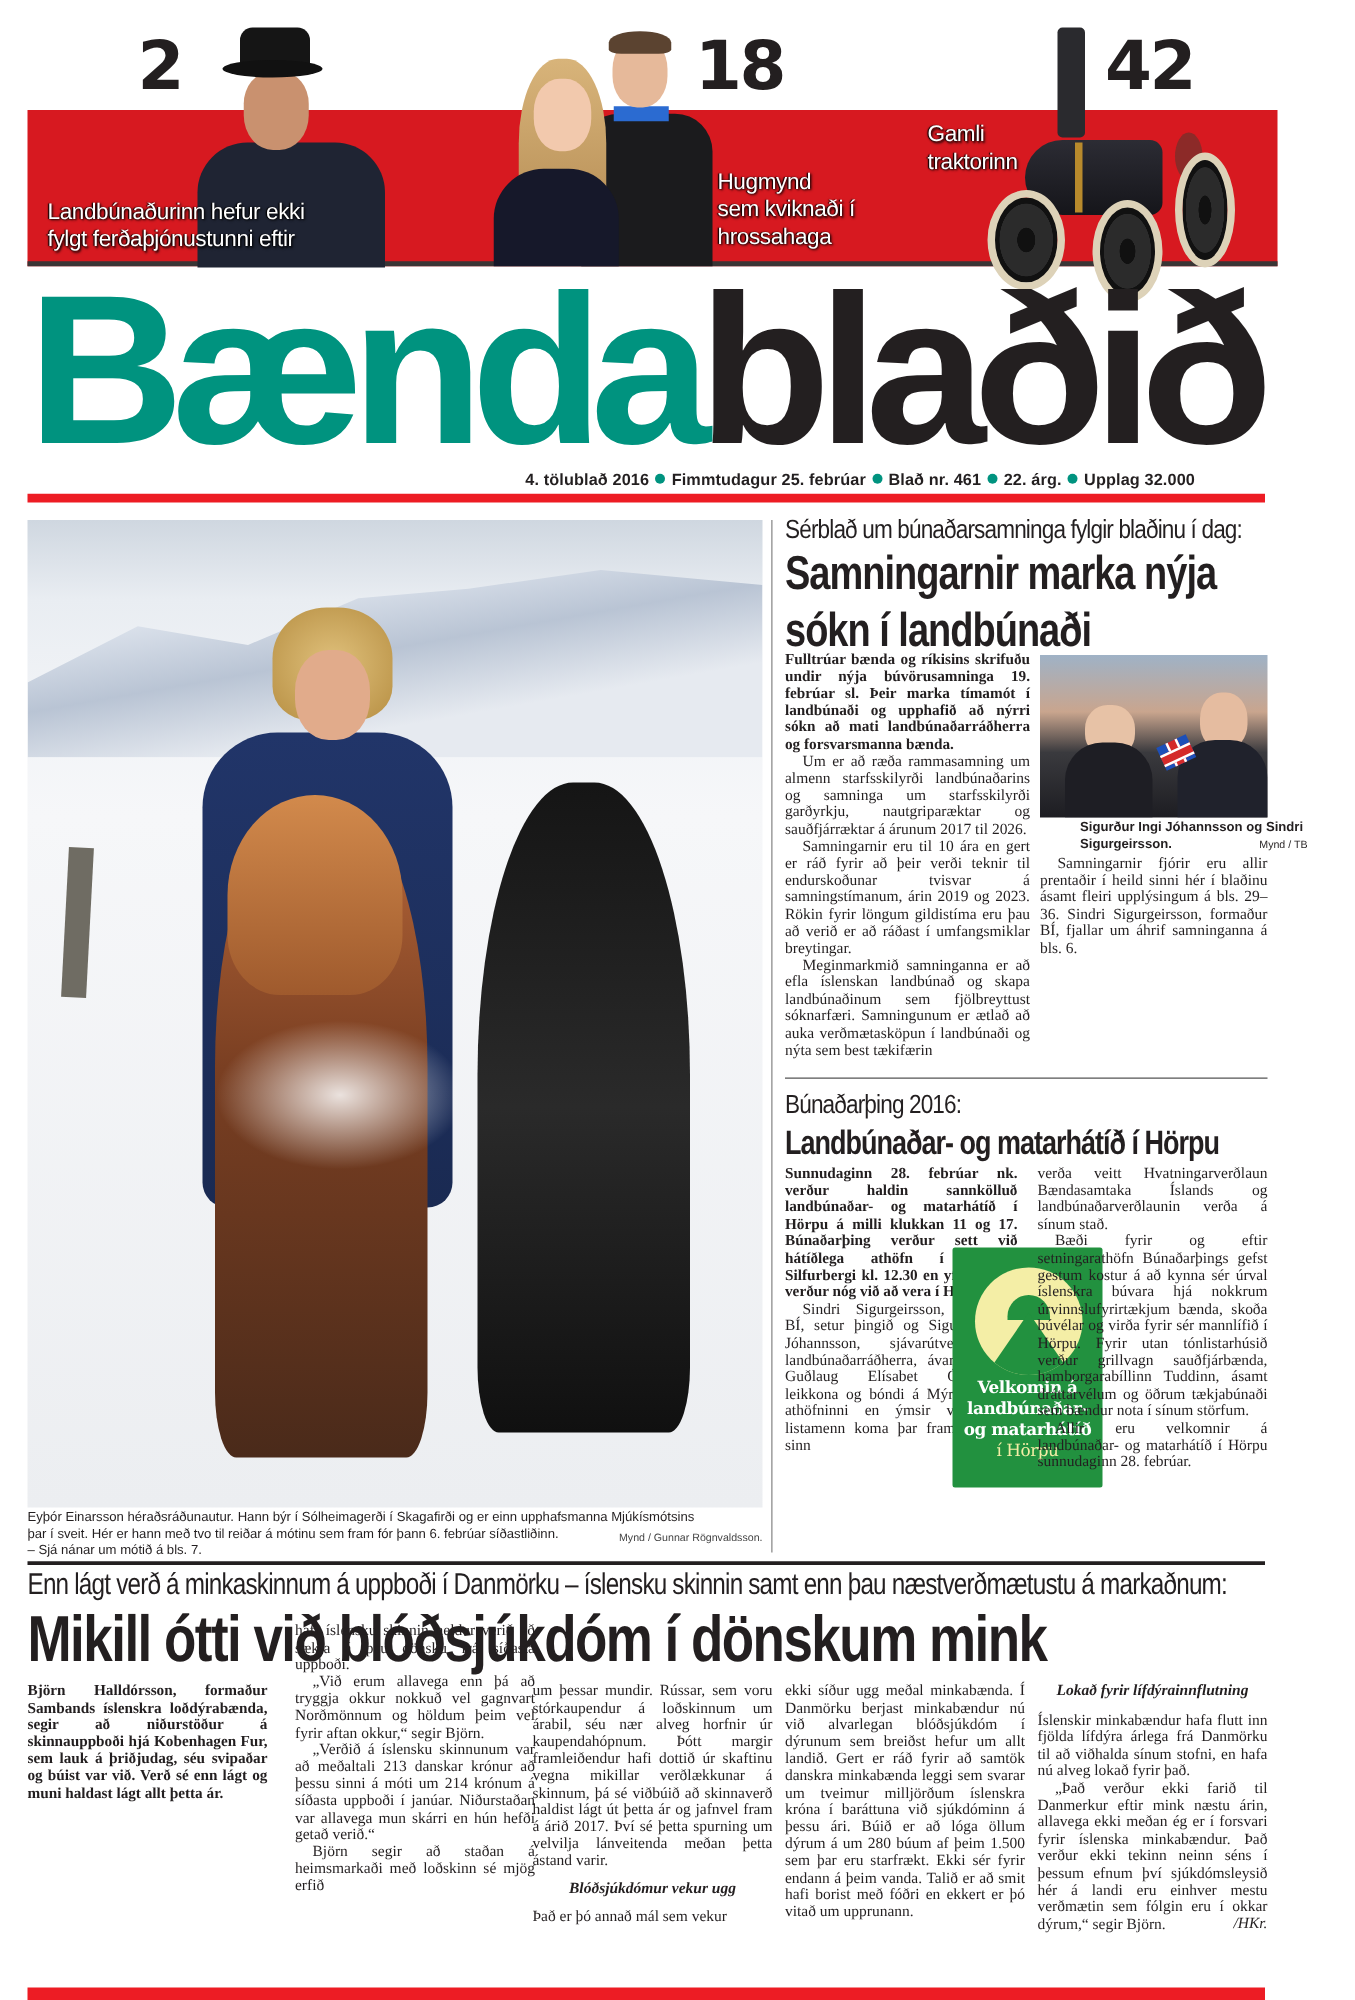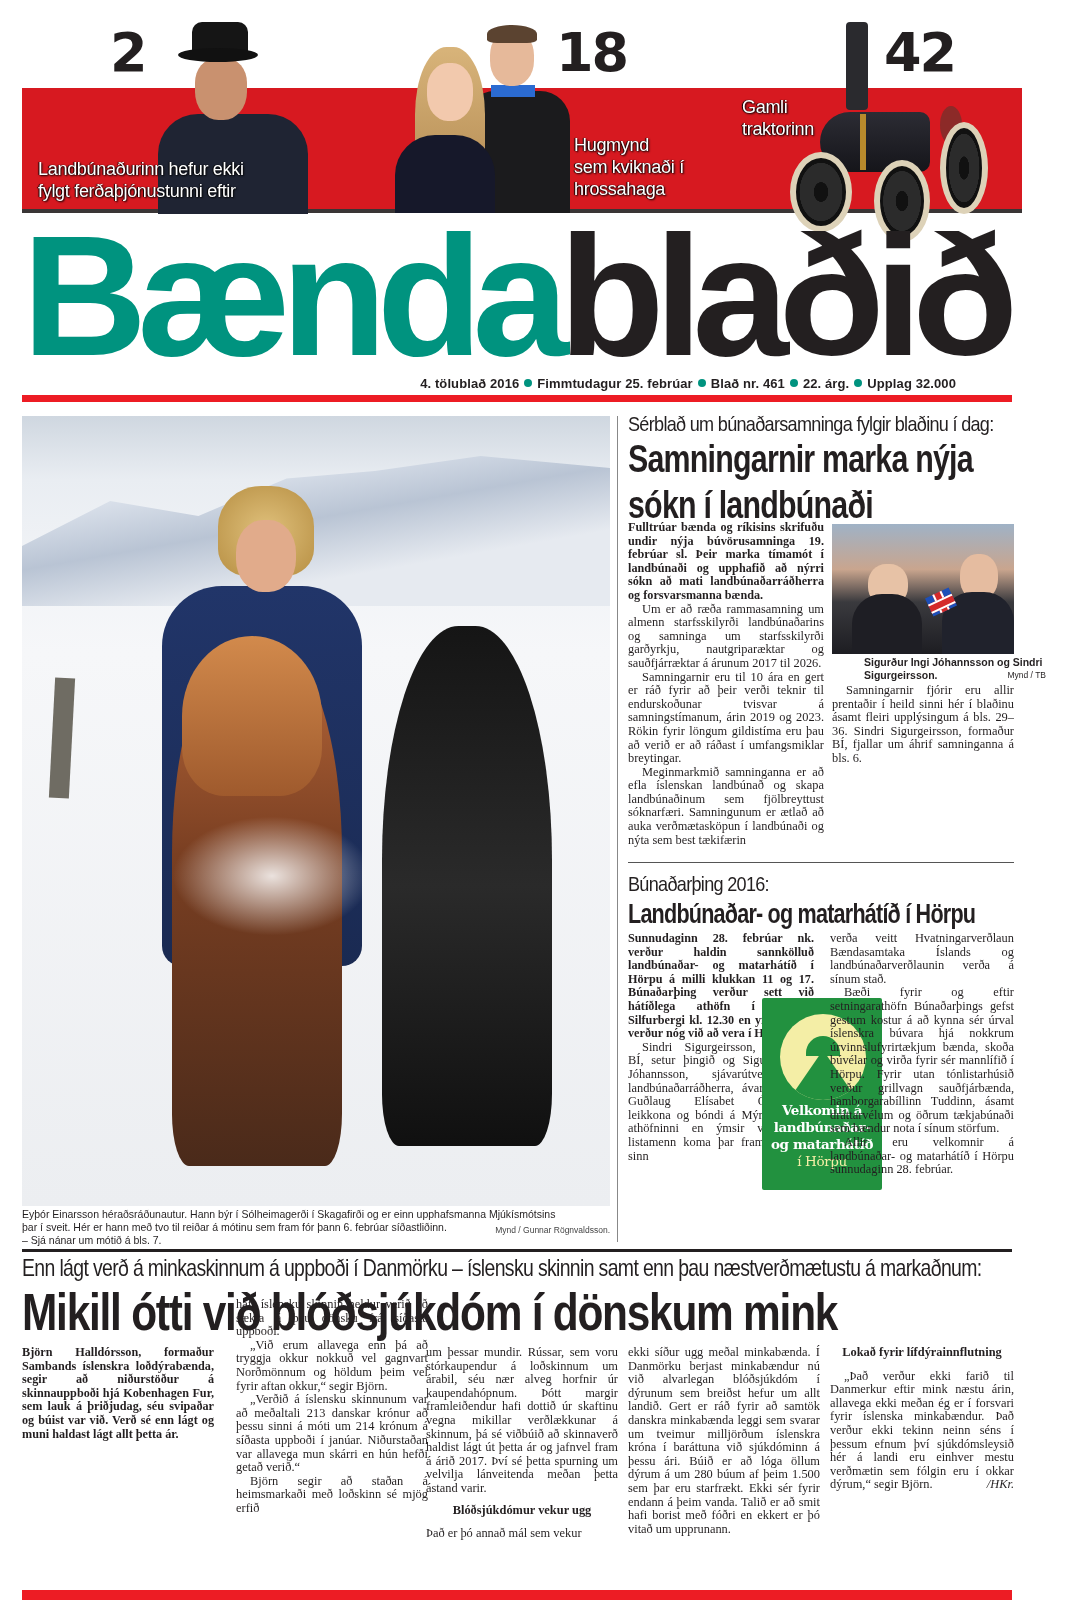--- a/index.html
+++ b/index.html
@@ -66,21 +66,21 @@
 
   .col-rule { position:absolute; width:1px; background:#888; }
 
   
   .kicker { position:absolute; font-family:"Liberation Sans", sans-serif; font-size:21px; color:#231f20; letter-spacing:-0.8px; transform: scaleX(0.86); transform-origin:left; white-space:nowrap; }
   .headline { position:absolute; font-family:"Liberation Sans", sans-serif; font-weight:bold; color:#231f20; letter-spacing:-1px; white-space:nowrap; transform-origin:left; }
   .body-col { position:absolute; font-family:"Liberation Serif", serif; font-size:12.4px; line-height:13.6px; color:#231f20; text-align:justify; hyphens:auto; }
   .body-col p { text-indent: 14px; }
   .body-col p.lead { font-weight:bold; text-indent:0; font-size: 12.2px; }
   .body-col p.noind { text-indent:0; }
-  .subhead { font-weight:bold; text-align:center; text-indent:0 !important; margin: 8px 0 10px; }
+  .subhead { font-weight:bold; font-style:italic; text-align:center; text-indent:0 !important; margin: 8px 0 10px; }
 
   .signing-photo { position:absolute; left:832px; top:524px; width:182px; height:130px; overflow:hidden; background: linear-gradient(180deg,#9fb2c6 0%,#c9a58e 35%,#3a3a3e 60%,#1d1d22 100%); }
   .signing-photo .p1 { position:absolute; left:20px; top:70px; width:70px; height:60px; background:#1e1e24; border-radius:30px 30px 0 0; }
   .signing-photo .f1 { position:absolute; left:36px; top:40px; width:40px; height:42px; background:#e7c2a6; border-radius:45%; }
   .signing-photo .p2 { position:absolute; left:110px; top:68px; width:72px; height:62px; background:#20222c; border-radius:30px 30px 0 0; }
   .signing-photo .f2 { position:absolute; left:128px; top:30px; width:38px; height:46px; background:#e5bca0; border-radius:45%; }
   .signing-photo .flag { position:absolute; left:96px; top:68px; width:26px; height:20px; background:#1d4fb8; transform:rotate(-25deg); }
   .signing-photo .flag::before { content:""; position:absolute; left:8px; top:0; width:6px; height:20px; background:#d42a2a; border-left:2px solid #fff; border-right:2px solid #fff; }
   .signing-photo .flag::after { content:""; position:absolute; left:0; top:7px; width:26px; height:6px; background:#d42a2a; border-top:2px solid #fff; border-bottom:2px solid #fff; }
   .small-caption { position:absolute; left:828px; top:656px; width:182px; font-family:"Liberation Sans", sans-serif; font-weight:bold; font-size:10.5px; line-height:12.5px;margin-left:36px; }
@@ -253,17 +253,18 @@
 <div class="body-col" style="left:426px; top:1346px; width:192px;">
   <p class="noind">um þessar mundir. Rússar, sem voru stórkaupendur á loðskinnum um árabil, séu nær alveg horfnir úr kaupendahópnum. Þótt margir framleiðendur hafi dottið úr skaftinu vegna mikillar verðlækkunar á skinnum, þá sé viðbúið að skinnaverð haldist lágt út þetta ár og jafnvel fram á árið 2017. Því sé þetta spurning um velvilja lánveitenda meðan þetta ástand varir.</p>
   <p class="subhead">Blóðsjúkdómur vekur ugg</p>
   <p class="noind">Það er þó annað mál sem vekur</p>
 </div>
 <div class="body-col" style="left:628px; top:1346px; width:192px;">
   <p class="noind">ekki síður ugg meðal minkabænda. Í Danmörku berjast minkabændur nú við alvarlegan blóðsjúkdóm í dýrunum sem breiðst hefur um allt landið. Gert er ráð fyrir að samtök danskra minkabænda leggi sem svarar um tveimur milljörðum íslenskra króna í baráttuna við sjúkdóminn á þessu ári. Búið er að lóga öllum dýrum á um 280 búum af þeim 1.500 sem þar eru starfrækt. Ekki sér fyrir endann á þeim vanda. Talið er að smit hafi borist með fóðri en ekkert er þó vitað um upprunann.</p>
 </div>
 <div class="body-col" style="left:830px; top:1346px; width:184px;">
   <p class="subhead" style="margin-top:0;">Lokað fyrir lífdýrainnflutning</p>
+  <p class="noind">Íslenskir minkabændur hafa flutt inn fjölda lífdýra árlega frá Danmörku til að viðhalda sínum stofni, en hafa nú alveg lokað fyrir það.</p>
   <p>„Það verður ekki farið til Danmerkur eftir mink næstu árin, allavega ekki meðan ég er í forsvari fyrir íslenska minkabændur. Það verður ekki tekinn neinn séns í þessum efnum því sjúkdómsleysið hér á landi eru einhver mestu verðmætin sem fólgin eru í okkar dýrum,“ segir Björn.</p>
   <p style="text-align:right; font-style:italic; margin-top:-14px;">/HKr.</p>
 </div>
 
 <div class="bottom-red"></div>
 
 </body></html>

